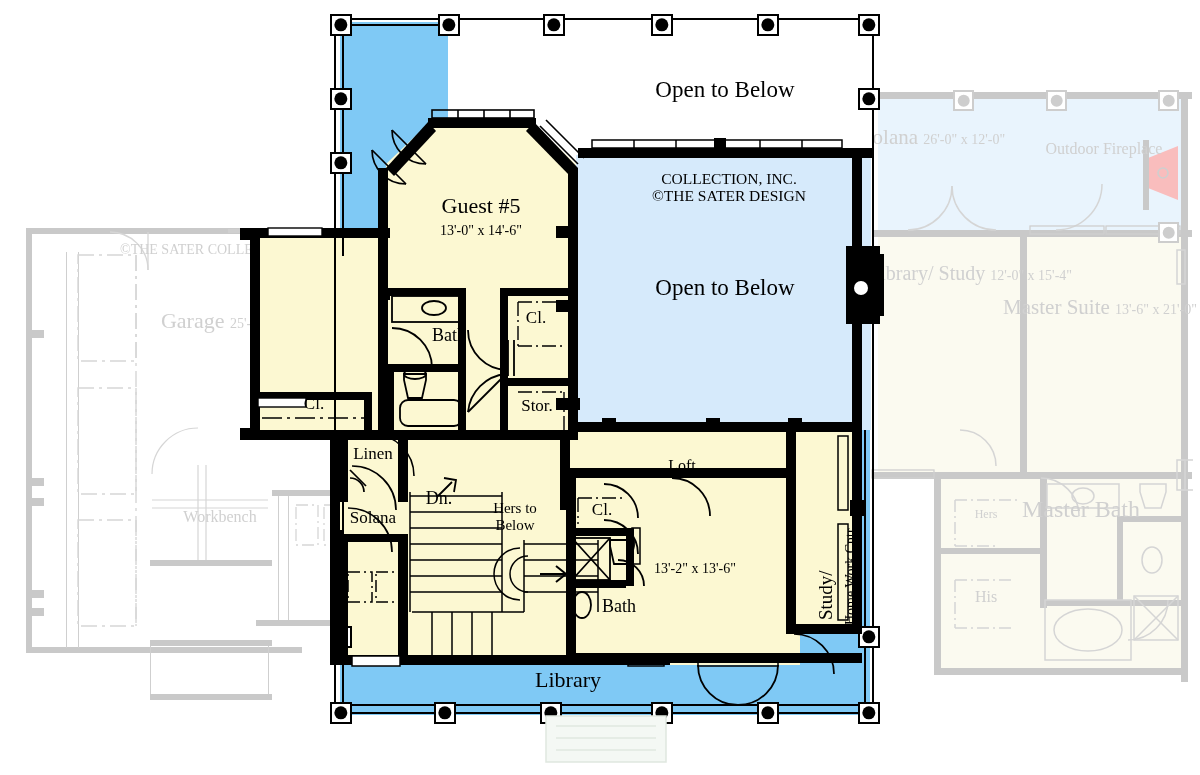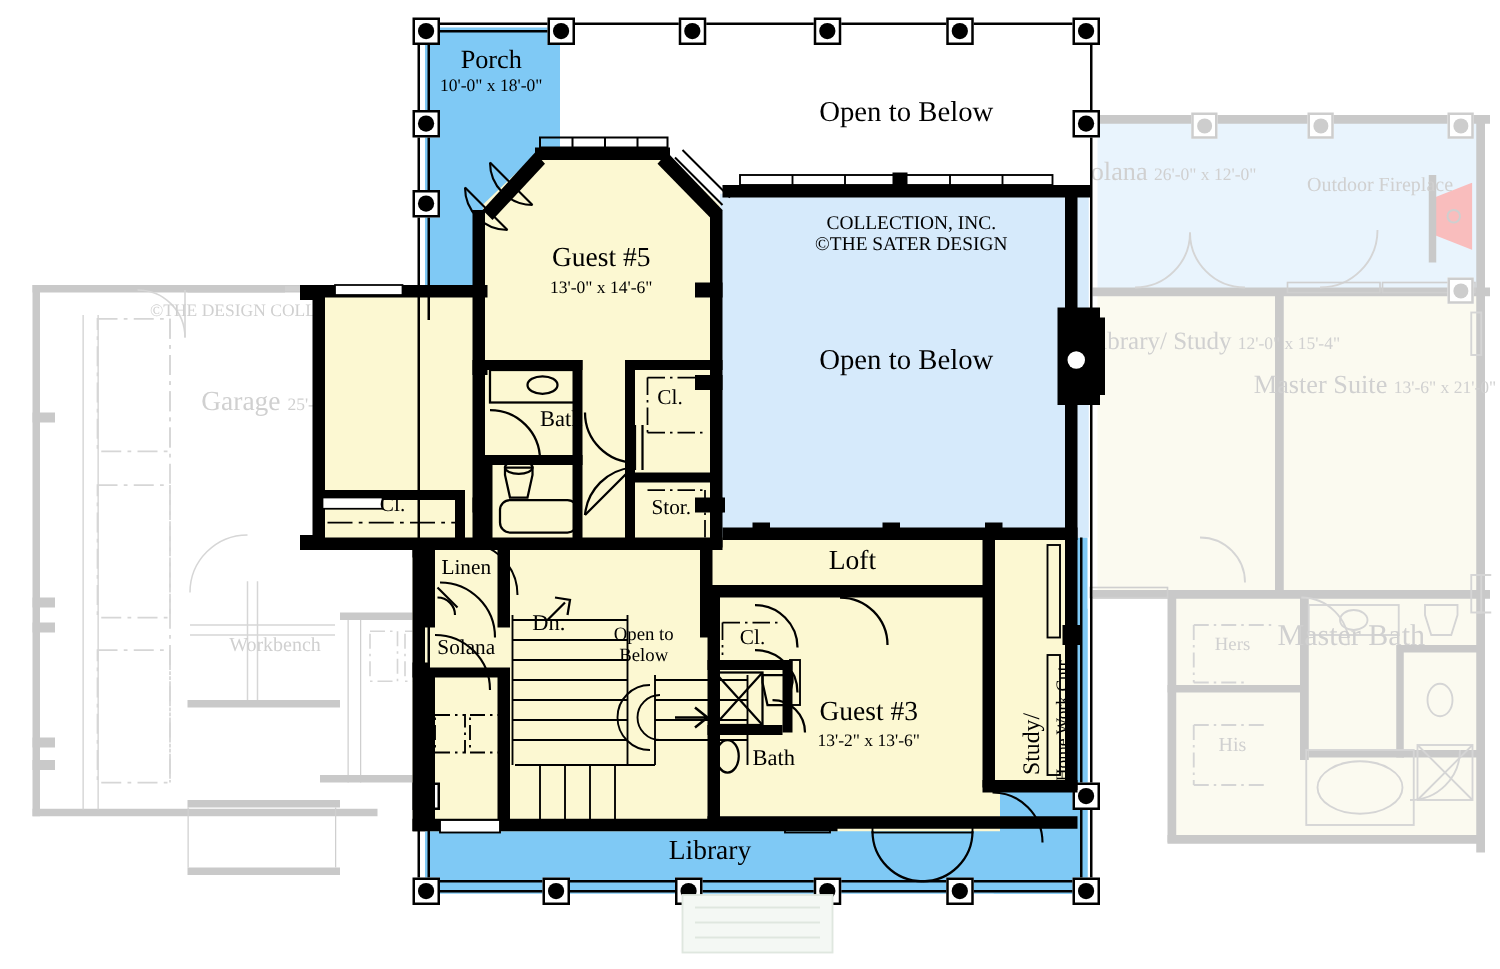--- a/index.html
+++ b/index.html
@@ -187,35 +187,35 @@
     <span class="dim" style="font-size:14px;margin-top:3px;">12'-0" x 15'-4"</span>
   </div>
   <div class="glbl" style="left:1000px;top:296px;width:200px;font-size:21px;">
     <span class="nm">Master Suite</span>
     <span class="dim" style="font-size:14px;margin-top:3px;">13'-6" x 21'-0"</span>
   </div>
   <div class="glbl" style="left:1016px;top:496px;width:130px;font-size:24px;">
     <span class="nm">Master</span>
     <span class="nm">Bath</span>
   </div>
-  <div class="glbl" style="left:946px;top:508px;width:80px;font-size:15px;text-align:center;">
+  <div class="glbl" style="left:946px;top:508px;width:80px;font-size:12px;text-align:center;">
     <span class="nm">Hers</span>
   </div>
   <div class="glbl" style="left:946px;top:588px;width:80px;font-size:16px;">
     <span class="nm">His</span>
   </div>
   <div class="glbl" style="left:150px;top:308px;width:160px;font-size:22px;">
     <span class="nm">Garage</span>
     <span class="dim" style="font-size:14px;margin-top:3px;">25'-0" x 35'-</span>
   </div>
   <div class="glbl" style="left:150px;top:508px;width:140px;font-size:16px;">
     <span class="nm">Workbench</span>
   </div>
   <div class="glbl" style="left:120px;top:242px;width:170px;font-size:14px;text-align:center;">
-    <span class="nm">©THE DESIGN</span>
+    <span class="nm">©THE SATER</span>
     <span class="nm">COLLECTION,</span>
   </div>
 
   <div class="rect fill-blue" style="left:340px;top:22px;width:108px;height:232px;"></div>
   <div class="rect fill-blue" style="left:340px;top:487px;width:530px;height:228px;"></div>
   <div class="rect fill-blue" style="left:795px;top:430px;width:75px;height:285px;"></div>
 
   <div class="rect fill-lblue" style="left:576px;top:155px;width:295px;height:275px;"></div>
   <div class="rect fill-lblue" style="left:468px;top:486px;width:92px;height:82px;"></div>
 
@@ -471,54 +471,49 @@
   </svg>
 
   <svg class="ov">
     <g fill="#fff" stroke="#000" stroke-width="1.4">
       <rect x="268" y="228" width="54" height="8"></rect>
       <rect x="500" y="655" width="0" height="0"></rect>
       <rect x="432" y="655" width="0" height="0"></rect>
     </g>
   </svg>
 
-  <div class="lbl" style="left:334px;top:36px;width:118px;font-size:21px;">
-    <span class="nm">Porch</span>
-    <span class="dim" style="font-size:14px;margin-top:2px;">10'-0" x 18'-0"</span>
-  </div>
 
   <div class="lbl" style="left:386px;top:194px;width:190px;font-size:22px;">
     <span class="nm">Guest #5</span>
     <span class="dim" style="font-size:14px;margin-top:4px;">13'-0" x 14'-6"</span>
   </div>
 
 
   <div class="lbl" style="left:600px;top:557px;width:190px;font-size:22px;">
-    <span class="nm">Guest #3</span>
     <span class="dim" style="font-size:14px;margin-top:4px;">13'-2" x 13'-6"</span>
   </div>
 
-  <div class="lbl" style="left:622px;top:436px;width:120px;font-size:22px;">
+  <div class="lbl" style="left:622px;top:457px;width:120px;font-size:16px;">
     <span class="nm">Loft</span>
   </div>
 
   <div class="lbl" style="left:468px;top:668px;width:200px;font-size:22px;">
     <span class="nm">Library</span>
   </div>
 
   <div class="lbl" style="left:580px;top:77px;width:290px;font-size:23px;">
     <span class="nm">Open to Below</span>
   </div>
 
   <div class="lbl" style="left:580px;top:275px;width:290px;font-size:23px;">
     <span class="nm">Open to Below</span>
   </div>
 
   <div class="lbl" style="left:468px;top:500px;width:94px;font-size:15px;">
-    <span class="nm">Open to</span>
+    <span class="nm">Hers to</span>
     <span class="nm">Below</span>
   </div>
 
   <div class="lbl" style="left:584px;top:170px;width:290px;font-size:15.5px;">
     <span class="nm">COLLECTION, INC.</span>
     <span class="nm">©THE SATER DESIGN</span>
   </div>
 
   <div class="lbl" style="left:418px;top:325px;width:62px;font-size:18px;">
     <span class="nm">Bath</span>

